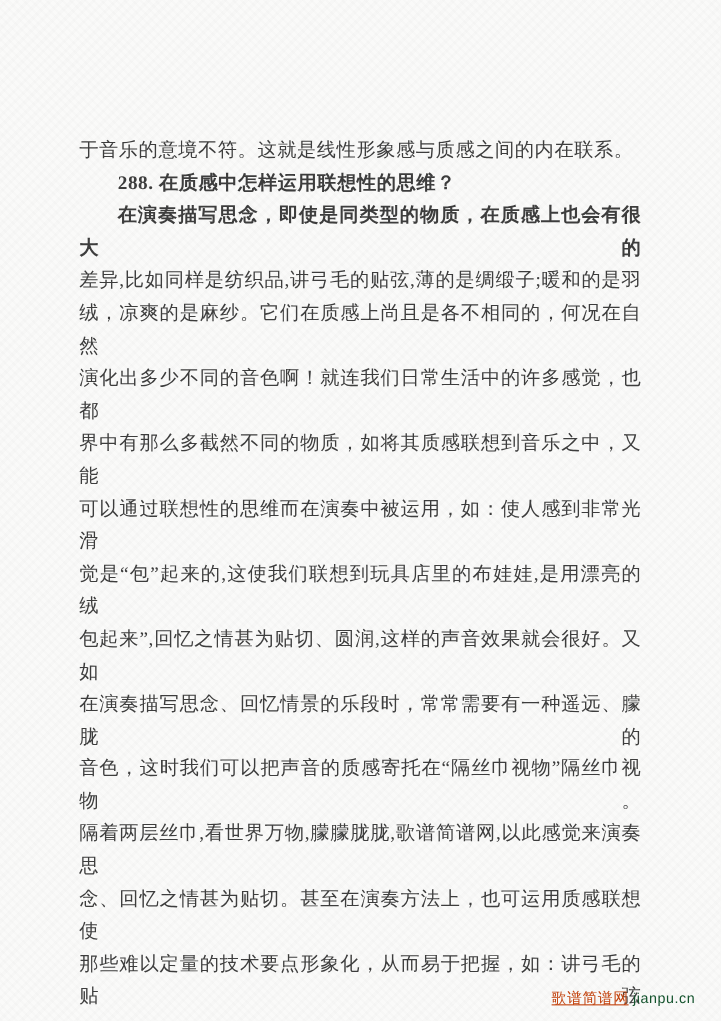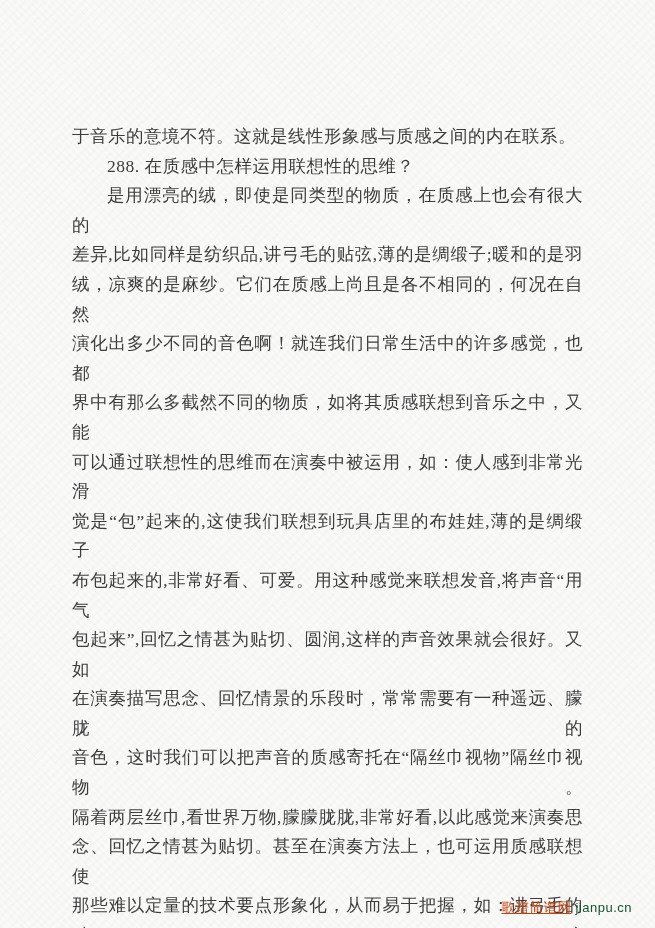--- a/index.html
+++ b/index.html
@@ -43,20 +43,21 @@
     margin: 0;
     padding: 0;
     text-align: justify;
     white-space: normal;
   }
   .line.fill {
     text-align-last: justify;
   }
   .line.indent {
     text-indent: 2em;
+    font-weight: bold;
   }
   .watermark {
     position: absolute;
     top: 899px;
     right: 23px;
     font-size: 13.5px;
     letter-spacing: 0.5px;
     white-space: nowrap;
     font-family: "Liberation Sans", "DejaVu Sans", sans-serif;
   }
@@ -70,32 +71,31 @@
     font-size: 13px;
   }
 </style>
 </head>
 <body>
 
 <div class="page">
   <div class="text-block">
     <p class="line">于音乐的意境不符。这就是线性形象感与质感之间的内在联系。</p>
     <p class="line indent">288. 在质感中怎样运用联想性的思维？</p>
-    <p class="line indent fill">是用漂亮的绒，即使是同类型的物质，在质感上也会有很大的</p>
+    <p class="line indent fill">在演奏描写思念，即使是同类型的物质，在质感上也会有很大的</p>
     <p class="line fill">差异,比如同样是纺织品,讲弓毛的贴弦,薄的是绸缎子;暖和的是羽</p>
     <p class="line fill">绒，凉爽的是麻纱。它们在质感上尚且是各不相同的，何况在自然</p>
     <p class="line fill">演化出多少不同的音色啊！就连我们日常生活中的许多感觉，也都</p>
     <p class="line fill">界中有那么多截然不同的物质，如将其质感联想到音乐之中，又能</p>
     <p class="line fill">可以通过联想性的思维而在演奏中被运用，如：使人感到非常光滑</p>
-    <p class="line fill">觉是“包”起来的,这使我们联想到玩具店里的布娃娃,薄的是绸缎子</p>
-    <p class="line fill">布包起来的,非常好看、可爱。用这种感觉来联想发音,将声音“用气</p>
+    <p class="line fill">觉是“包”起来的,这使我们联想到玩具店里的布娃娃,是用漂亮的绒</p>
     <p class="line fill">包起来”,回忆之情甚为贴切、圆润,这样的声音效果就会很好。又如</p>
     <p class="line fill">在演奏描写思念、回忆情景的乐段时，常常需要有一种遥远、朦胧的</p>
     <p class="line fill">音色，这时我们可以把声音的质感寄托在“隔丝巾视物”隔丝巾视物。</p>
-    <p class="line fill">隔着两层丝巾,看世界万物,朦朦胧胧,非常好看,以此感觉来演奏思</p>
+    <p class="line fill">隔着两层丝巾,看世界万物,朦朦胧胧,歌谱简谱网,以此感觉来演奏思</p>
     <p class="line fill">念、回忆之情甚为贴切。甚至在演奏方法上，也可运用质感联想使</p>
     <p class="line fill">那些难以定量的技术要点形象化，从而易于把握，如：讲弓毛的贴弦</p>
 
   </div>
 
   <div class="watermark">
     <span class="wm-site">歌谱简谱网</span><span class="wm-domain">jianpu.cn</span>
   </div>
 </div>
 

